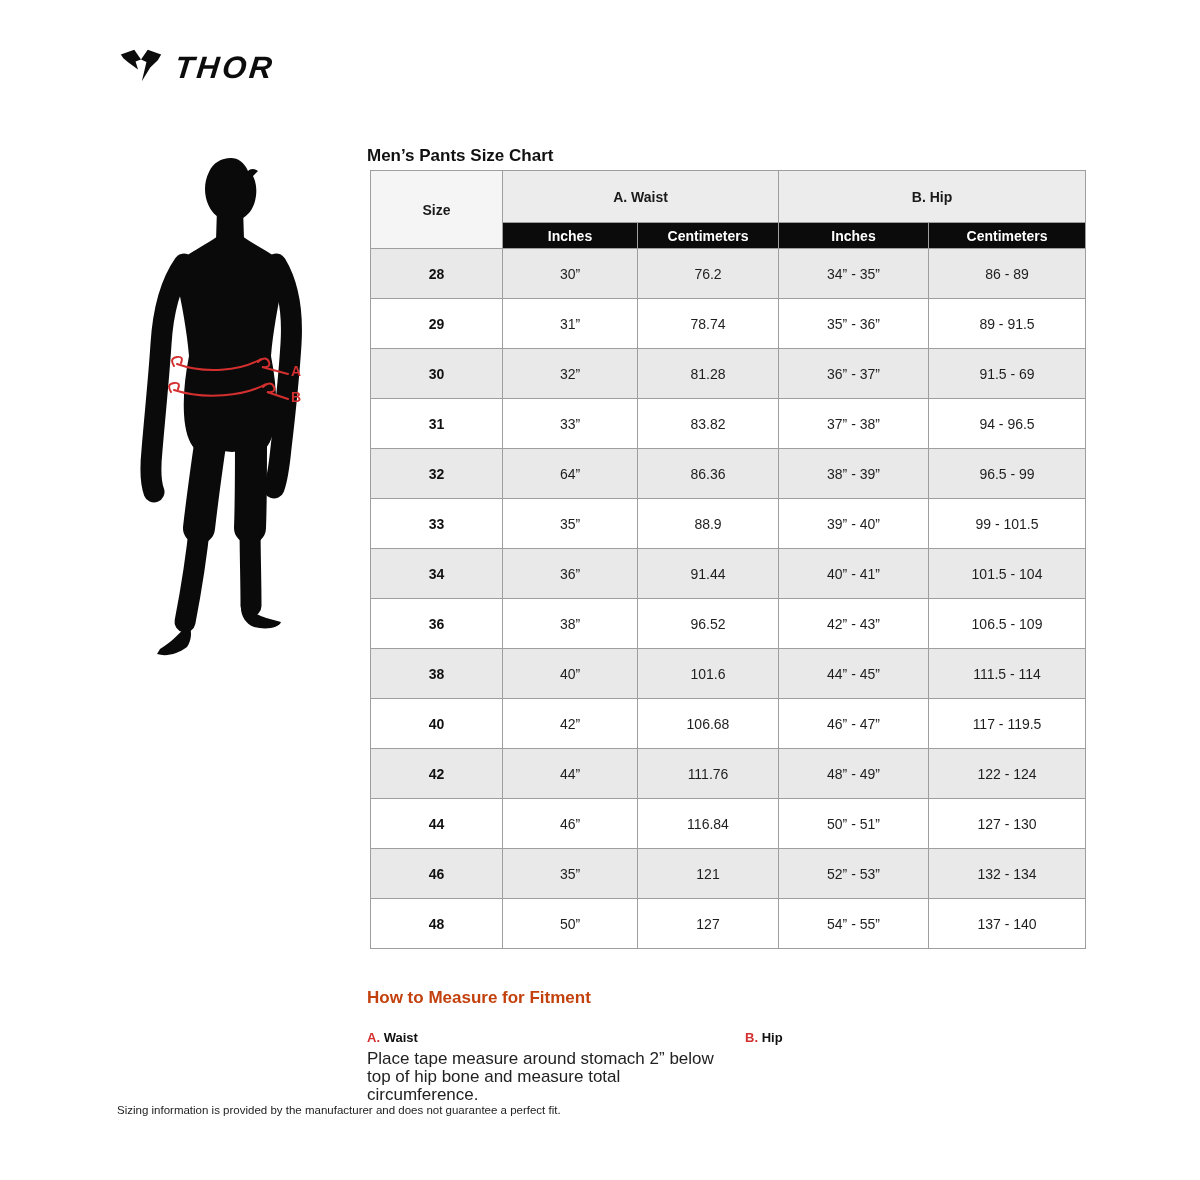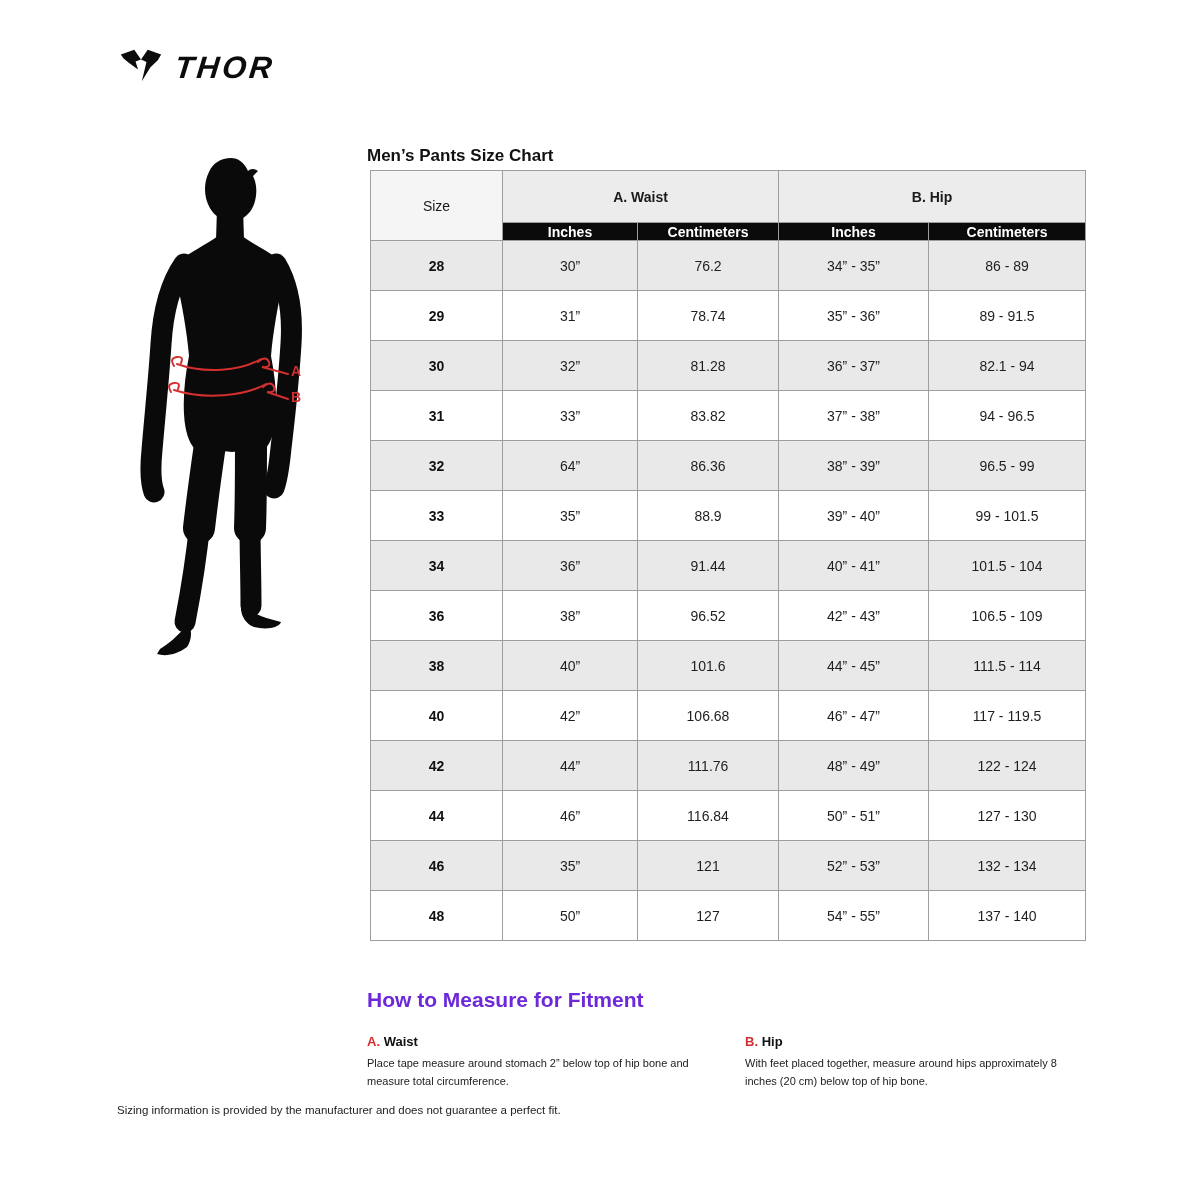--- a/index.html
+++ b/index.html
@@ -35,39 +35,39 @@
   
   .chart-title { position:absolute; left:367px; top:146px; font-size:17px; font-weight:bold; color:#111; }
   table.size-chart {
     position:absolute; left:370px; top:170px; width:715px;
     border-collapse:collapse; table-layout:fixed;
   }
   table.size-chart th, table.size-chart td {
     border:1px solid var(--border,#9e9e9e); text-align:center; vertical-align:middle;
     font-size:14px; padding:0;
   }
-  th.size-h { background:var(--size-header-bg,#f5f5f5); font-size:15px; font-weight:normal;margin-top:16px; }
+  th.size-h { background:var(--size-header-bg,#f5f5f5); font-size:15px; font-weight:bold;margin-top:16px; }
   th.group-h { background:var(--header-bg,#ececec); height:52px; font-size:15px; font-weight:bold; }
   th.sub-h {
-    background:var(--bar-black,#0b0b0b); color:#ffffff; height:18px;
+    background:var(--bar-black,#0b0b0b); color:#ffffff; height:26px;
     font-size:11px; font-weight:bold;
   }
   tbody td { height:50px; color:#1e1e1e; background:#ffffff; }
   tbody td.size-cell { font-weight:bold; color:#111; }
   tbody tr.alt td { background:var(--row-alt,#e9e9e9); }
 
   
   .howto { position:absolute; left:367px; top:988px; width:720px; }
-  .howto-title { font-size:21px; font-weight:bold; color:#6d28d9; }
+  .howto-title { font-size:17px; font-weight:bold; color:#c2410c; }
   .howto-items { display:flex; margin-top:22px; }
   .howto-item { width:360px; }
   .howto-item + .howto-item { margin-left:18px; width:342px; }
   .howto-label { font-size:13px; font-weight:bold; color:#111; margin-bottom:5px; }
   .howto-label .prefix { color:var(--accent-red,#d32f2f); }
-  .howto-text { font-size:11px; line-height:18px; color:#222; }
+  .howto-text { font-size:17px; line-height:18px; color:#222; }
 
   
   .footer { position:absolute; left:117px; top:1102px; font-size:11.5px; line-height:17px; color:#222; }
 </style>
 </head>
 <body>
 
 <div class="page">
 
   <div class="logo">
@@ -162,21 +162,21 @@
           <td>31”</td>
           <td>78.74</td>
           <td>35” - 36”</td>
           <td>89 - 91.5</td>
         </tr>
         <tr class="alt">
           <td class="size-cell">30</td>
           <td>32”</td>
           <td>81.28</td>
           <td>36” - 37”</td>
-          <td>82.1 - 94</td>
+          <td>91.5 - 69</td>
         </tr>
         <tr>
           <td class="size-cell">31</td>
           <td>33”</td>
           <td>83.82</td>
           <td>37” - 38”</td>
           <td>94 - 96.5</td>
         </tr>
         <tr class="alt">
           <td class="size-cell">32</td>
@@ -259,21 +259,20 @@
           <span class="prefix">A.</span>
           <span>Waist</span>
         </div>
         <div class="howto-text">Place tape measure around stomach 2” below top of hip bone and measure total circumference.</div>
       </div>
       <div class="howto-item">
         <div class="howto-label">
           <span class="prefix">B.</span>
           <span>Hip</span>
         </div>
-        <div class="howto-text">With feet placed together, measure around hips approximately 8 inches (20 cm) below top of hip bone.</div>
       </div>
     </div>
   </div>
 
   <div class="footer">
     <div>Sizing information is provided by the manufacturer and does not guarantee a perfect fit.</div>
   </div>
 
 </div>
 

